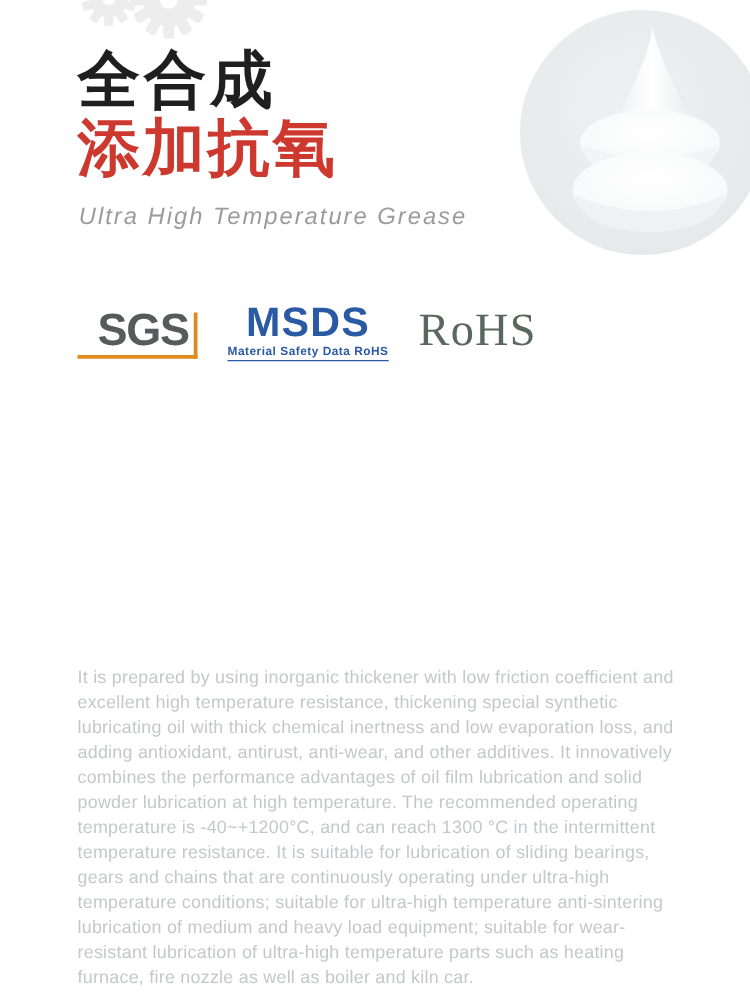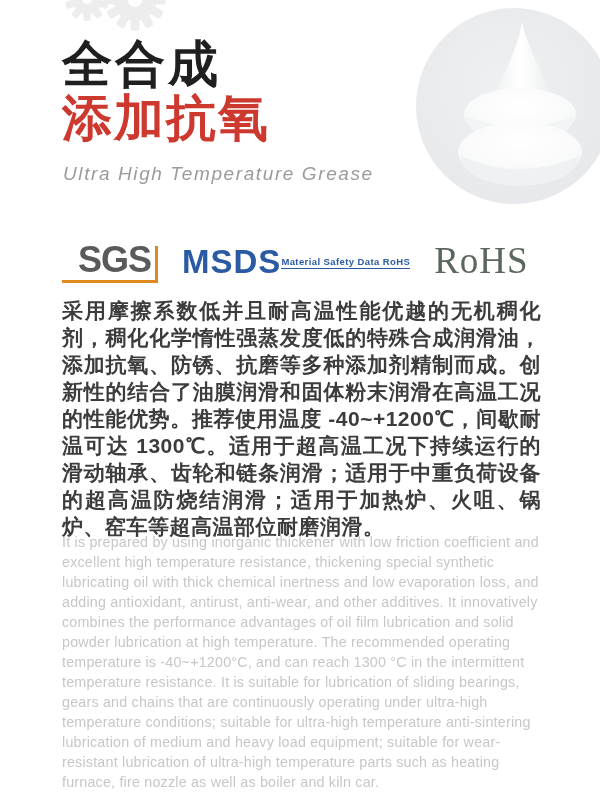--- a/index.html
+++ b/index.html
@@ -63,21 +63,21 @@
     border-bottom:3px solid #df8a1f;
   }
   .badge-sgs::after{
     content:"";position:absolute;right:0;top:5px;bottom:-3px;width:3px;
     background:#df8a1f;
   }
   .sgs-text{
     font-size:36px;line-height:38px;font-weight:700;
     letter-spacing:-1px;color:#595a5c;
   }
-  .badge-msds{display:flex;flex-direction:row;align-items:center;padding-bottom:2px;}
+  .badge-msds{display:flex;flex-direction:column;align-items:center;padding-bottom:2px;}
   .msds-text{
     font-size:33px;line-height:33px;font-weight:800;
     letter-spacing:1px;color:#2b5aa5;
   }
   .msds-sub{
     margin-top:2px;
     font-size:9.5px;line-height:11px;font-weight:700;
     letter-spacing:0.4px;color:#2b5aa5;
     border-bottom:1.5px solid #2b5aa5;
     padding-bottom:1px;
@@ -191,16 +191,15 @@
     <div class="badge-sgs">
       <span class="sgs-text">SGS</span>
     </div>
     <div class="badge-msds">
       <span class="msds-text">MSDS</span>
       <span class="msds-sub">Material Safety Data RoHS</span>
     </div>
     <div class="badge-rohs">RoHS</div>
   </div>
 
-  <p class="desc-zh">采用摩擦系数低并且耐高温性能优越的无机稠化剂，稠化化学惰性强蒸发度低的特殊合成润滑油，添加抗氧、防锈、抗磨等多种添加剂精制而成。创新性的结合了油膜润滑和固体粉末润滑在高温工况的性能优势。推荐使用温度 -40~+1200℃，间歇耐温可达 1300℃。适用于超高温工况下持续运行的滑动轴承、齿轮和链条润滑；适用于中重负荷设备的超高温防烧结润滑；适用于加热炉、火咀、锅炉、窑车等超高温部位耐磨润滑。</p>
   <p class="desc-en">It is prepared by using inorganic thickener with low friction coefficient and excellent high temperature resistance, thickening special synthetic lubricating oil with thick chemical inertness and low evaporation loss, and adding antioxidant, antirust, anti-wear, and other additives. It innovatively combines the performance advantages of oil film lubrication and solid powder lubrication at high temperature. The recommended operating temperature is -40~+1200°C, and can reach 1300 °C in the intermittent temperature resistance. It is suitable for lubrication of sliding bearings, gears and chains that are continuously operating under ultra-high temperature conditions; suitable for ultra-high temperature anti-sintering lubrication of medium and heavy load equipment; suitable for wear-resistant lubrication of ultra-high temperature parts such as heating furnace, fire nozzle as well as boiler and kiln car.</p>
 
 </div>
 
 </body></html>

